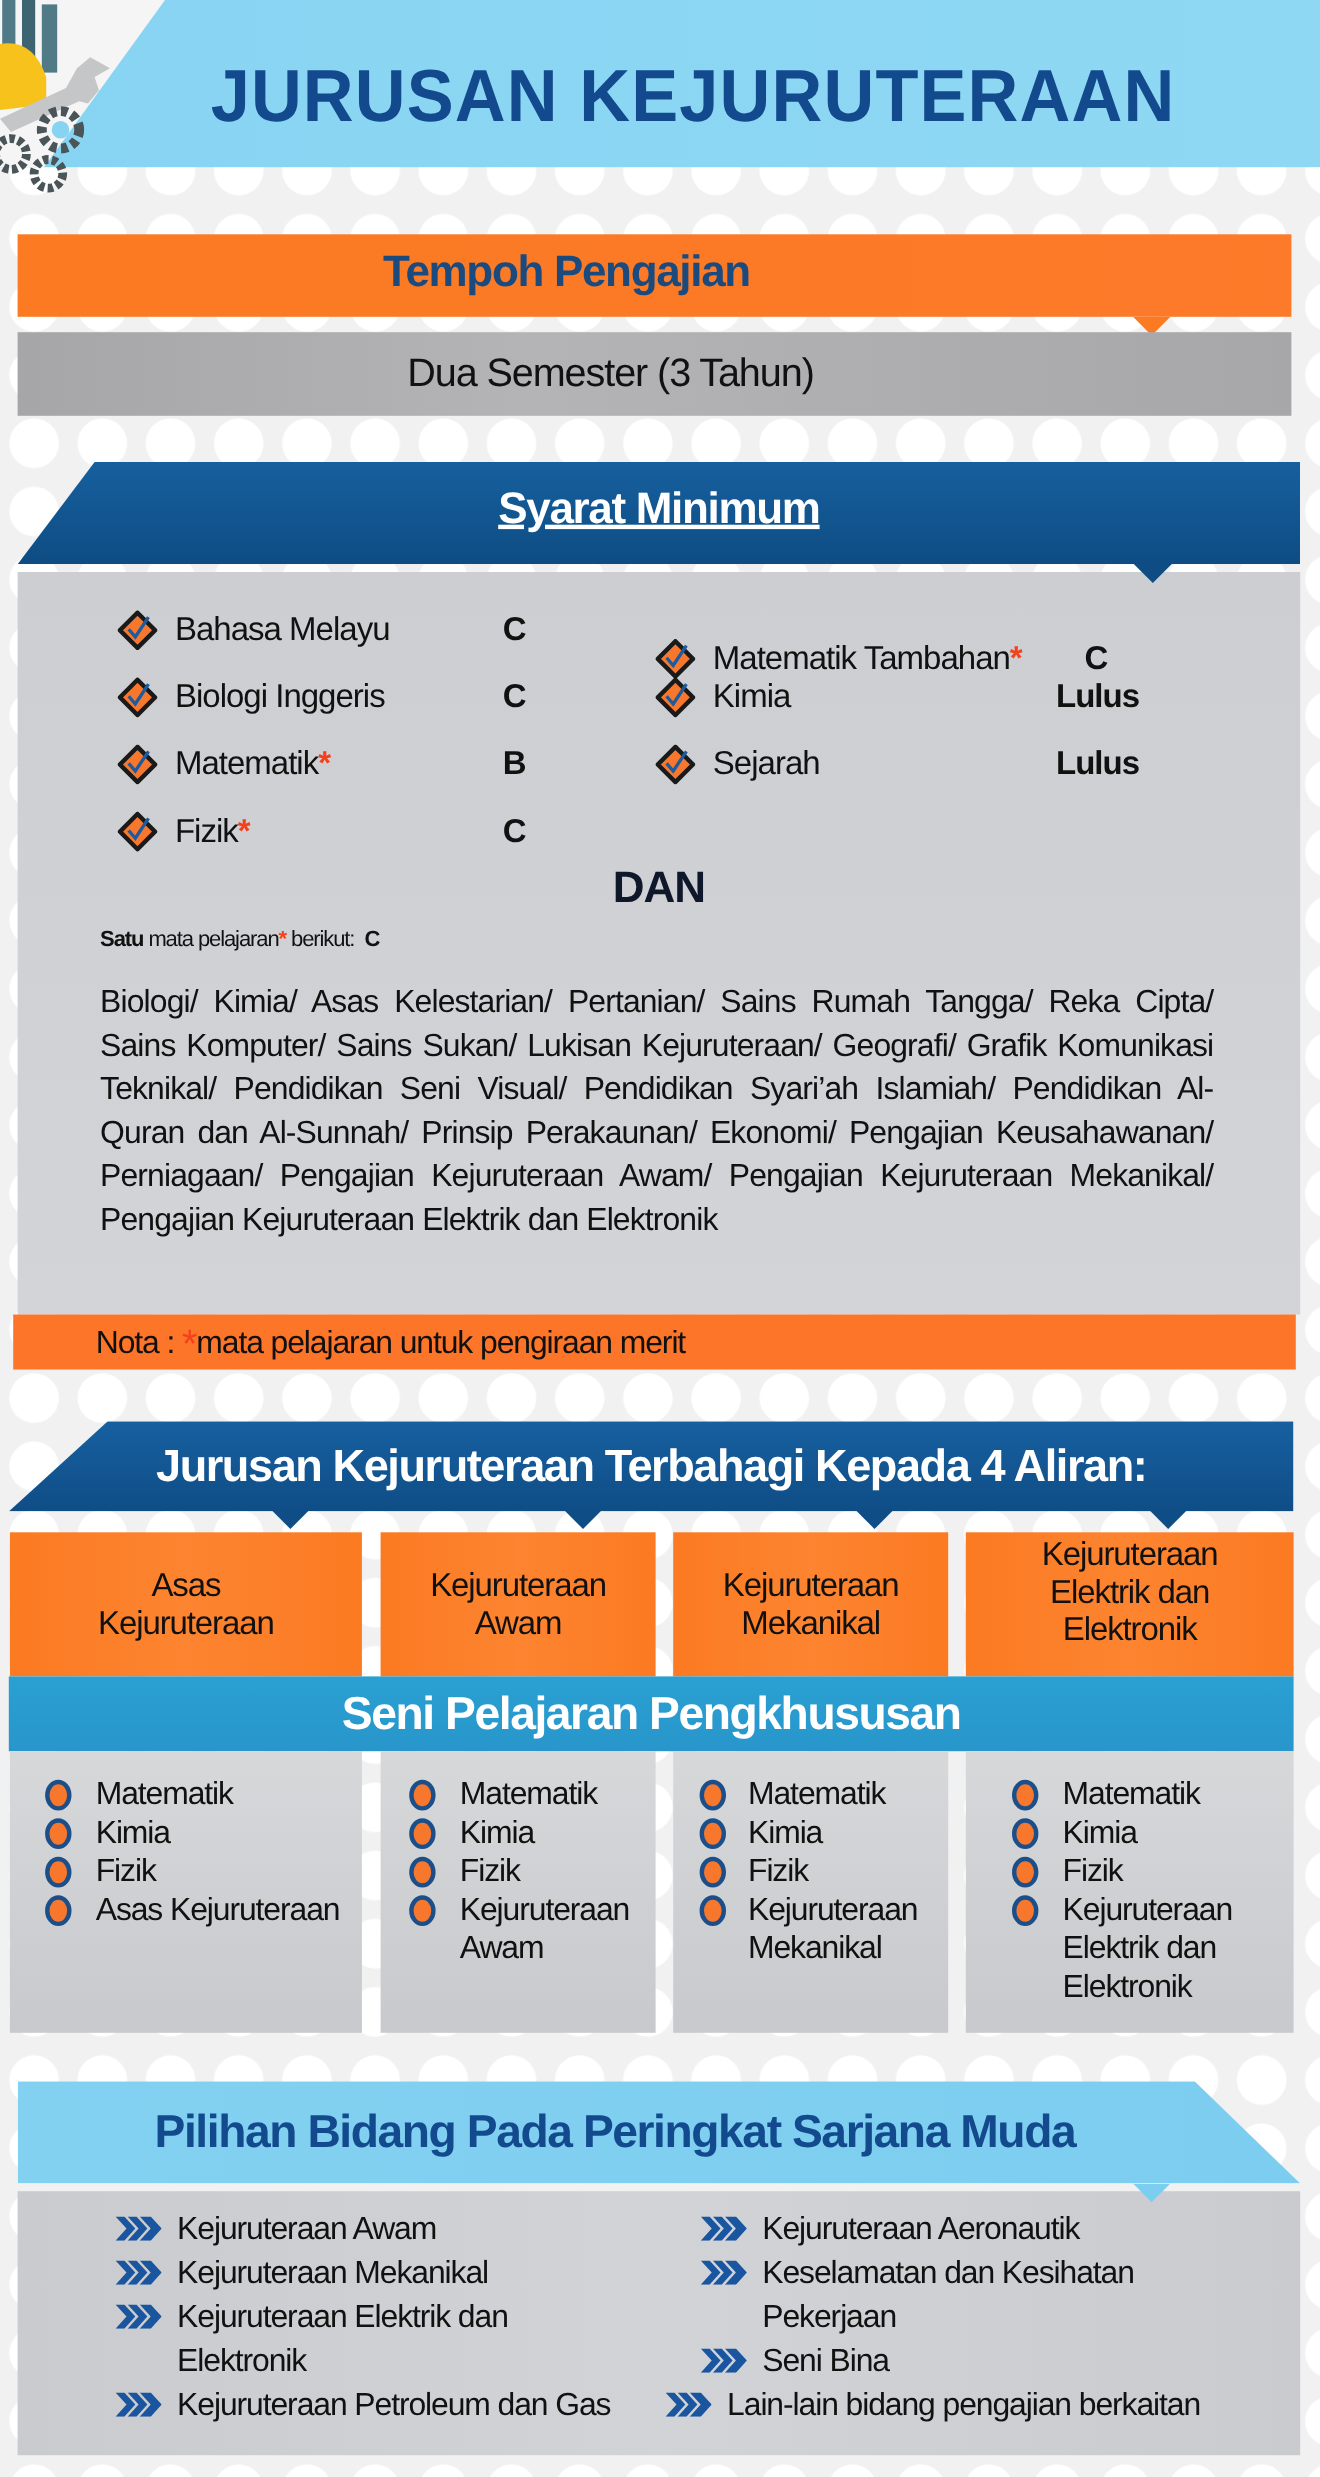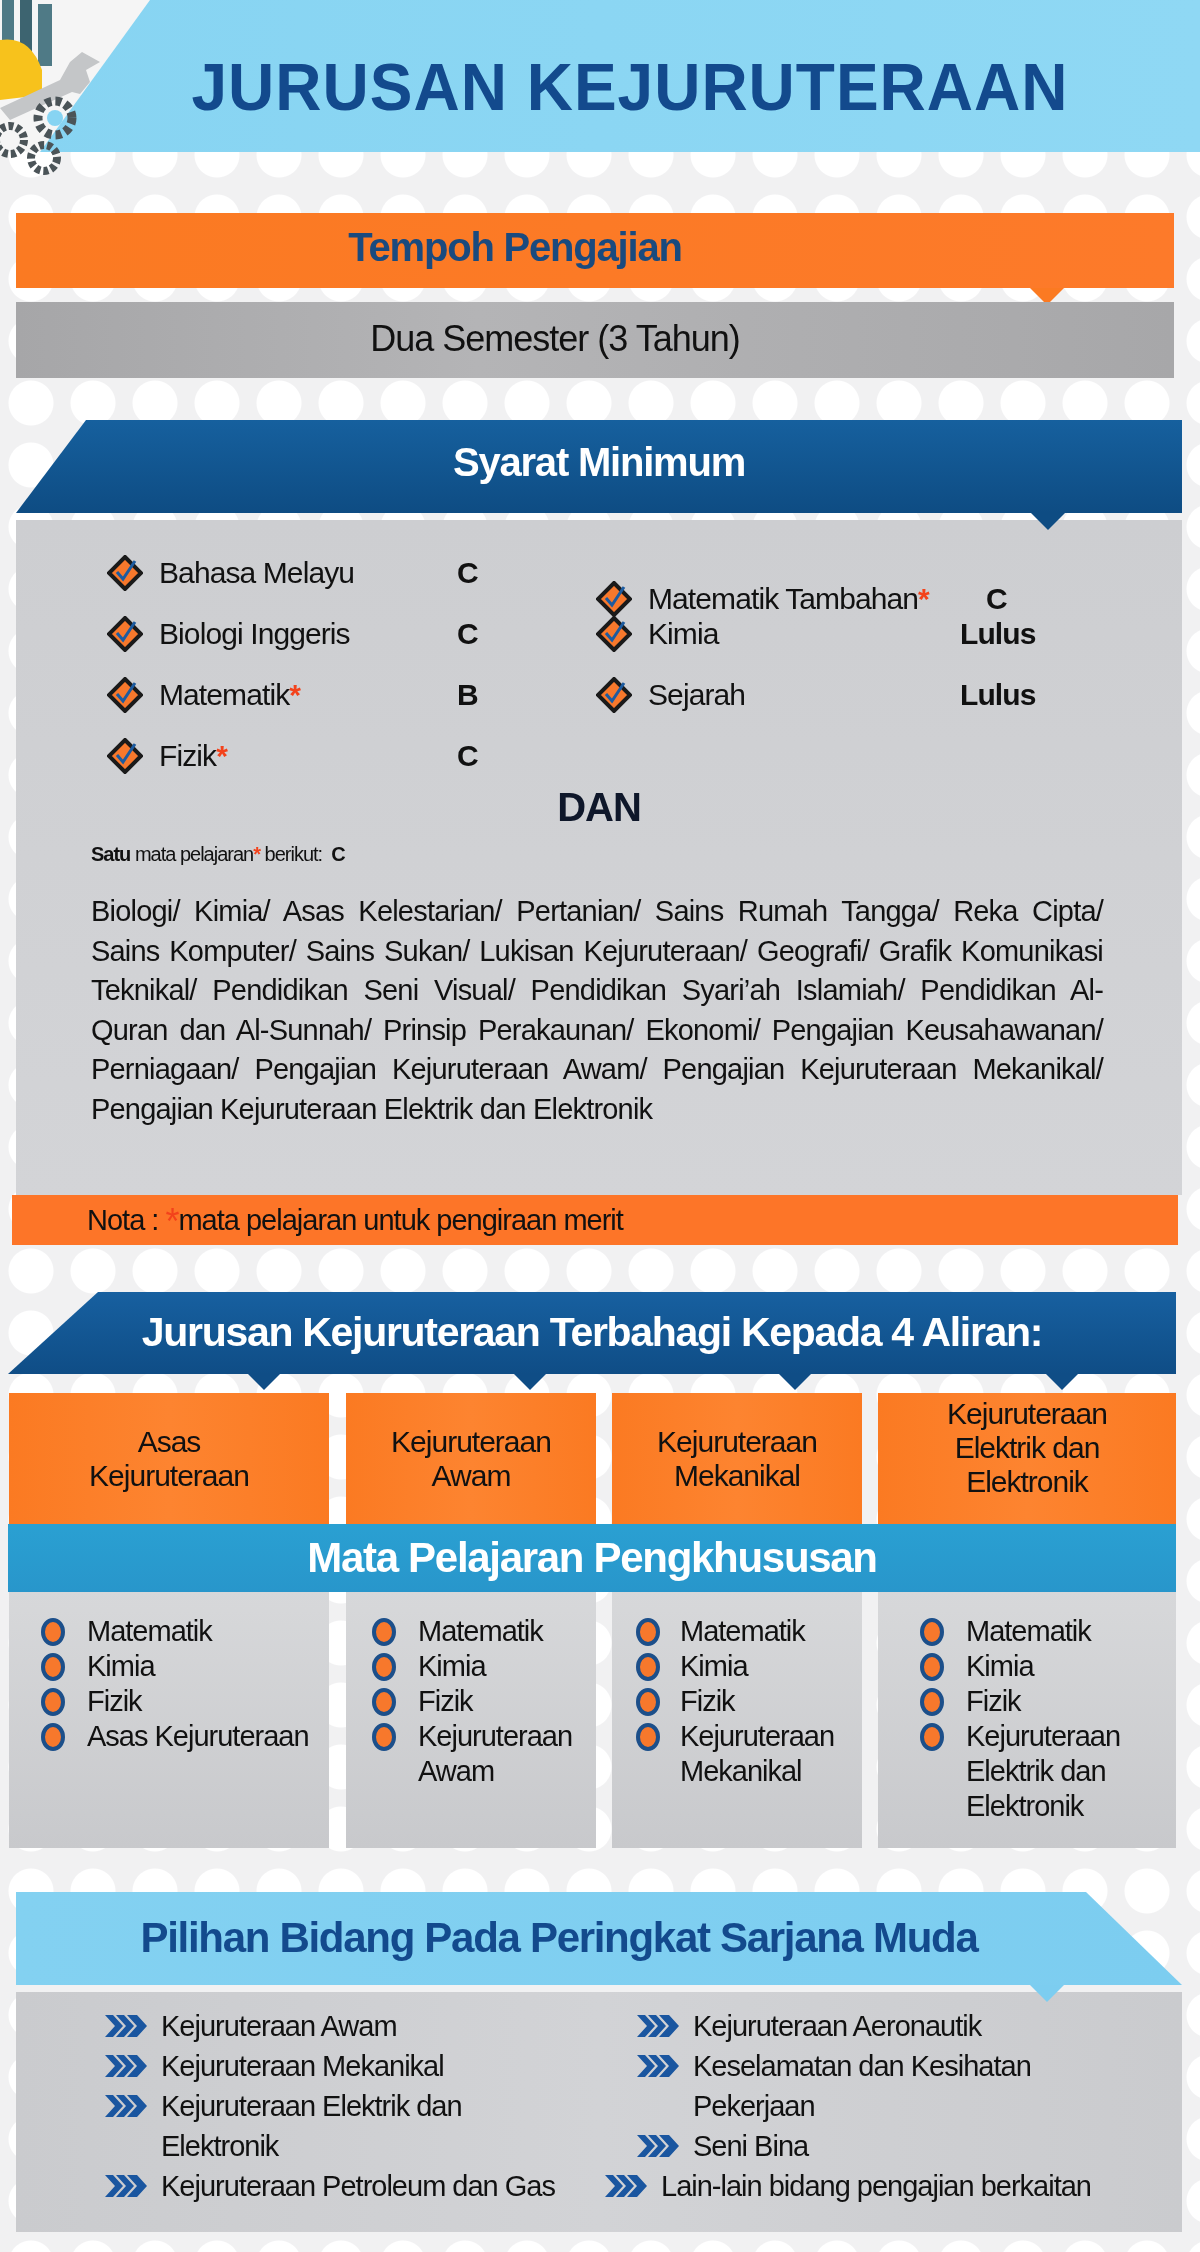--- a/index.html
+++ b/index.html
@@ -21,21 +21,21 @@
   .logo { left: 0; top: 0; width: 110px; height: 180px; }
 
   
   .tempoh-bar { left: 16px; top: 213px; width: 1158px; height: 75px; background: linear-gradient(90deg,#fb7a22,#fd7a2a); }
   .tempoh-title { width: 100%; text-align: center; top: 12px; left: -80px; font-size: 40px; font-weight: bold; color: #1a4a7e; letter-spacing: -1.2px; }
   .tempoh-arrow { left: 1030px; top: 288px; width: 34px; height: 17px; background: #fb7a22; clip-path: polygon(0 0,100% 0,50% 100%); }
   .tempoh-val { left: 16px; top: 302px; width: 1158px; height: 76px; background: linear-gradient(90deg,#a6a6a8,#b4b4b6 40%,#a7a7a9); text-align: center; padding-top: 16px; padding-right: 80px; font-size: 36px; color: #111; letter-spacing: -1px; }
 
   
   .syarat-hdr { left: 16px; top: 420px; width: 1166px; height: 93px; background: linear-gradient(180deg,#16609e,#0e4c83); clip-path: polygon(70px 0,100% 0,100% 100%,0 100%); }
-  .syarat-title { width: 100%; text-align: center; top: 20px; font-size: 40px; font-weight: bold; color: #fff; letter-spacing: -1.2px; }
+  .syarat-title { width: 100%; text-align: center; top: 20px; font-size: 40px; font-weight: bold; color: #fff; letter-spacing: -1.2px; text-decoration: underline; }
   .syarat-arrow { left: 1030px; top: 512px; width: 36px; height: 18px; background: #0e4c83; clip-path: polygon(0 0,100% 0,50% 100%); }
   .syarat-body { left: 16px; top: 520px; width: 1166px; height: 675px; background: linear-gradient(180deg,#cdced1,#d3d4d7); }
 
   .req { position: absolute; display: flex; align-items: center; font-size: 30px; letter-spacing: -0.9px; }
   .req .diamond { width: 36px; height: 36px; position: relative; margin-right: 16px; }
   .req .grade { position: absolute; font-weight: bold; font-size: 30px; }
   .star { color: #f3421b; font-weight: bold; }
 
   .dan { left: 16px; width: 1166px; top: 785px; text-align: center; font-size: 40px; font-weight: bold; color: #0f172a; letter-spacing: -1px; }
   .satu { left: 91px; top: 843px; font-size: 20px; letter-spacing: -1px; }
@@ -181,21 +181,21 @@
 <div class="abs stream" style="left:346px; width:250px;">
     <span style="width:180px">Kejuruteraan Awam</span>
   </div>
 <div class="abs stream" style="left:612px; width:250px;">
     <span style="width:180px">Kejuruteraan Mekanikal</span>
   </div>
 <div class="abs stream" style="left:878px; width:298px;">
     <span style="width:180px; margin-top:-22px">Kejuruteraan Elektrik dan Elektronik</span>
   </div>
 
-<div class="abs mata-bar">Mata Pelajaran Pengkhususan</div>
+<div class="abs mata-bar">Seni Pelajaran Pengkhususan</div>
 
 <div class="abs col" style="left:9px; width:320px;">
   <ul>
     <li style="padding-left:78px"><span class="dot" style="left:32px"></span><span>Matematik</span></li>
     <li style="padding-left:78px"><span class="dot" style="left:32px"></span><span>Kimia</span></li>
     <li style="padding-left:78px"><span class="dot" style="left:32px"></span><span>Fizik</span></li>
     <li style="padding-left:78px"><span class="dot" style="left:32px"></span><span>Asas Kejuruteraan</span></li>
   </ul>
 </div>
 <div class="abs col" style="left:346px; width:250px;">

